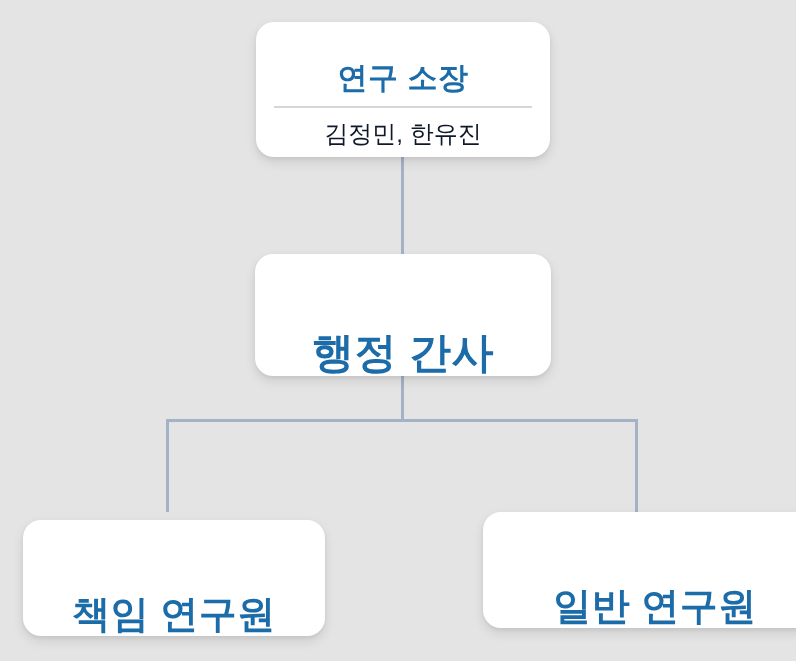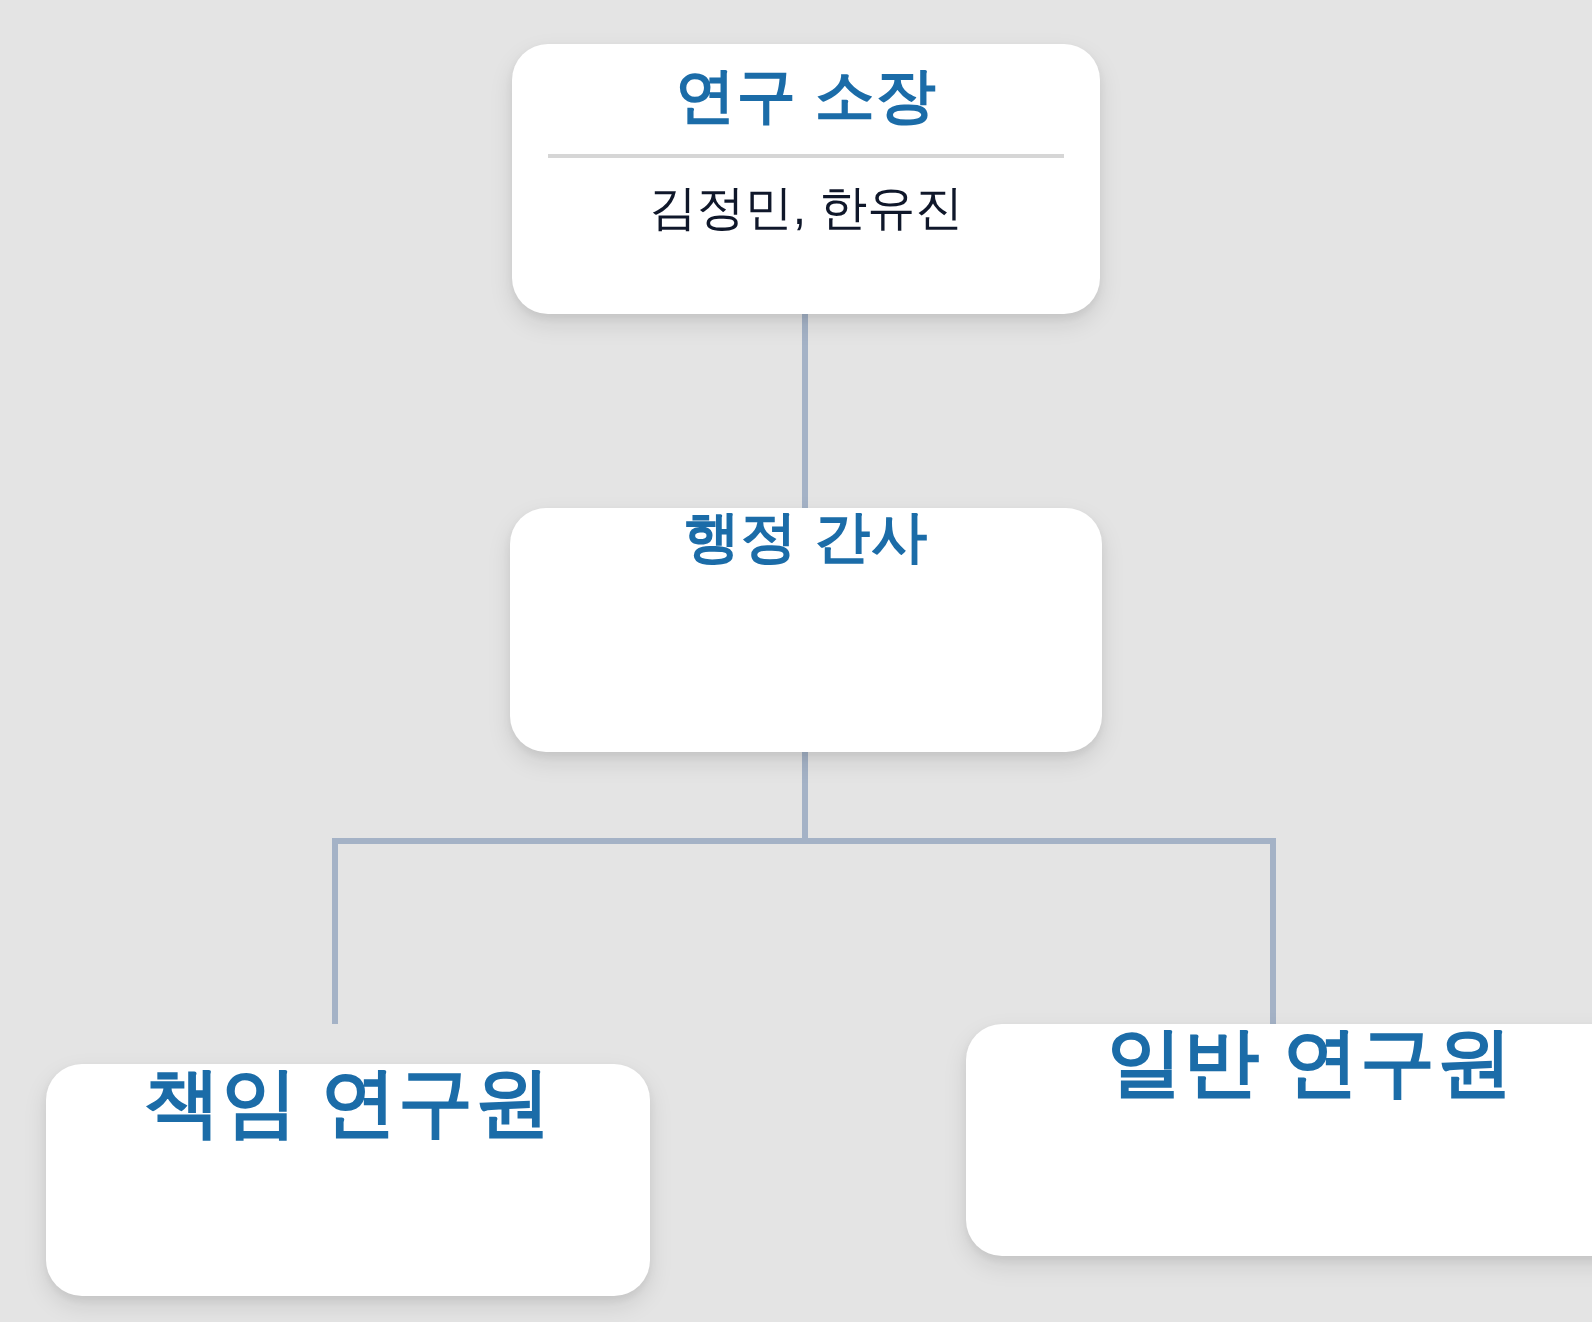--- a/index.html
+++ b/index.html
@@ -17,21 +17,21 @@
     overflow: hidden;
   }
   .node {
     position: absolute;
     background: #ffffff;
     border-radius: 18px;
     box-shadow: 0 5px 12px rgba(0, 0, 0, 0.10), 0 2px 4px rgba(0, 0, 0, 0.06);
     display: flex;
     flex-direction: column;
     align-items: center;
-    justify-content: flex-start;
+    justify-content: flex-end;
     box-sizing: border-box;
   }
   .node-title {
     color: #1b6ca8;
     font-weight: bold;
     letter-spacing: 0.5px;
     line-height: 1.1;
     text-align: center;
   }
   .node-root {
@@ -56,28 +56,28 @@
     line-height: 1.1;
     text-align: center;
   }
   .node-admin {
     left: 255px;
     top: 254px;
     width: 296px;
     height: 122px;
   }
   .node-admin .node-title {
-    font-size: 28px;
+    font-size: 42px;
   }
   .node-leaf .node-title {
     font-size: 38px;
   }
   .node-leaf-left {
     left: 23px;
-    top: 532px;
+    top: 520px;
     width: 302px;
     height: 116px;
   }
   .node-leaf-right {
     left: 483px;
     top: 512px;
     width: 344px;
     height: 116px;
   }
   .connector {

